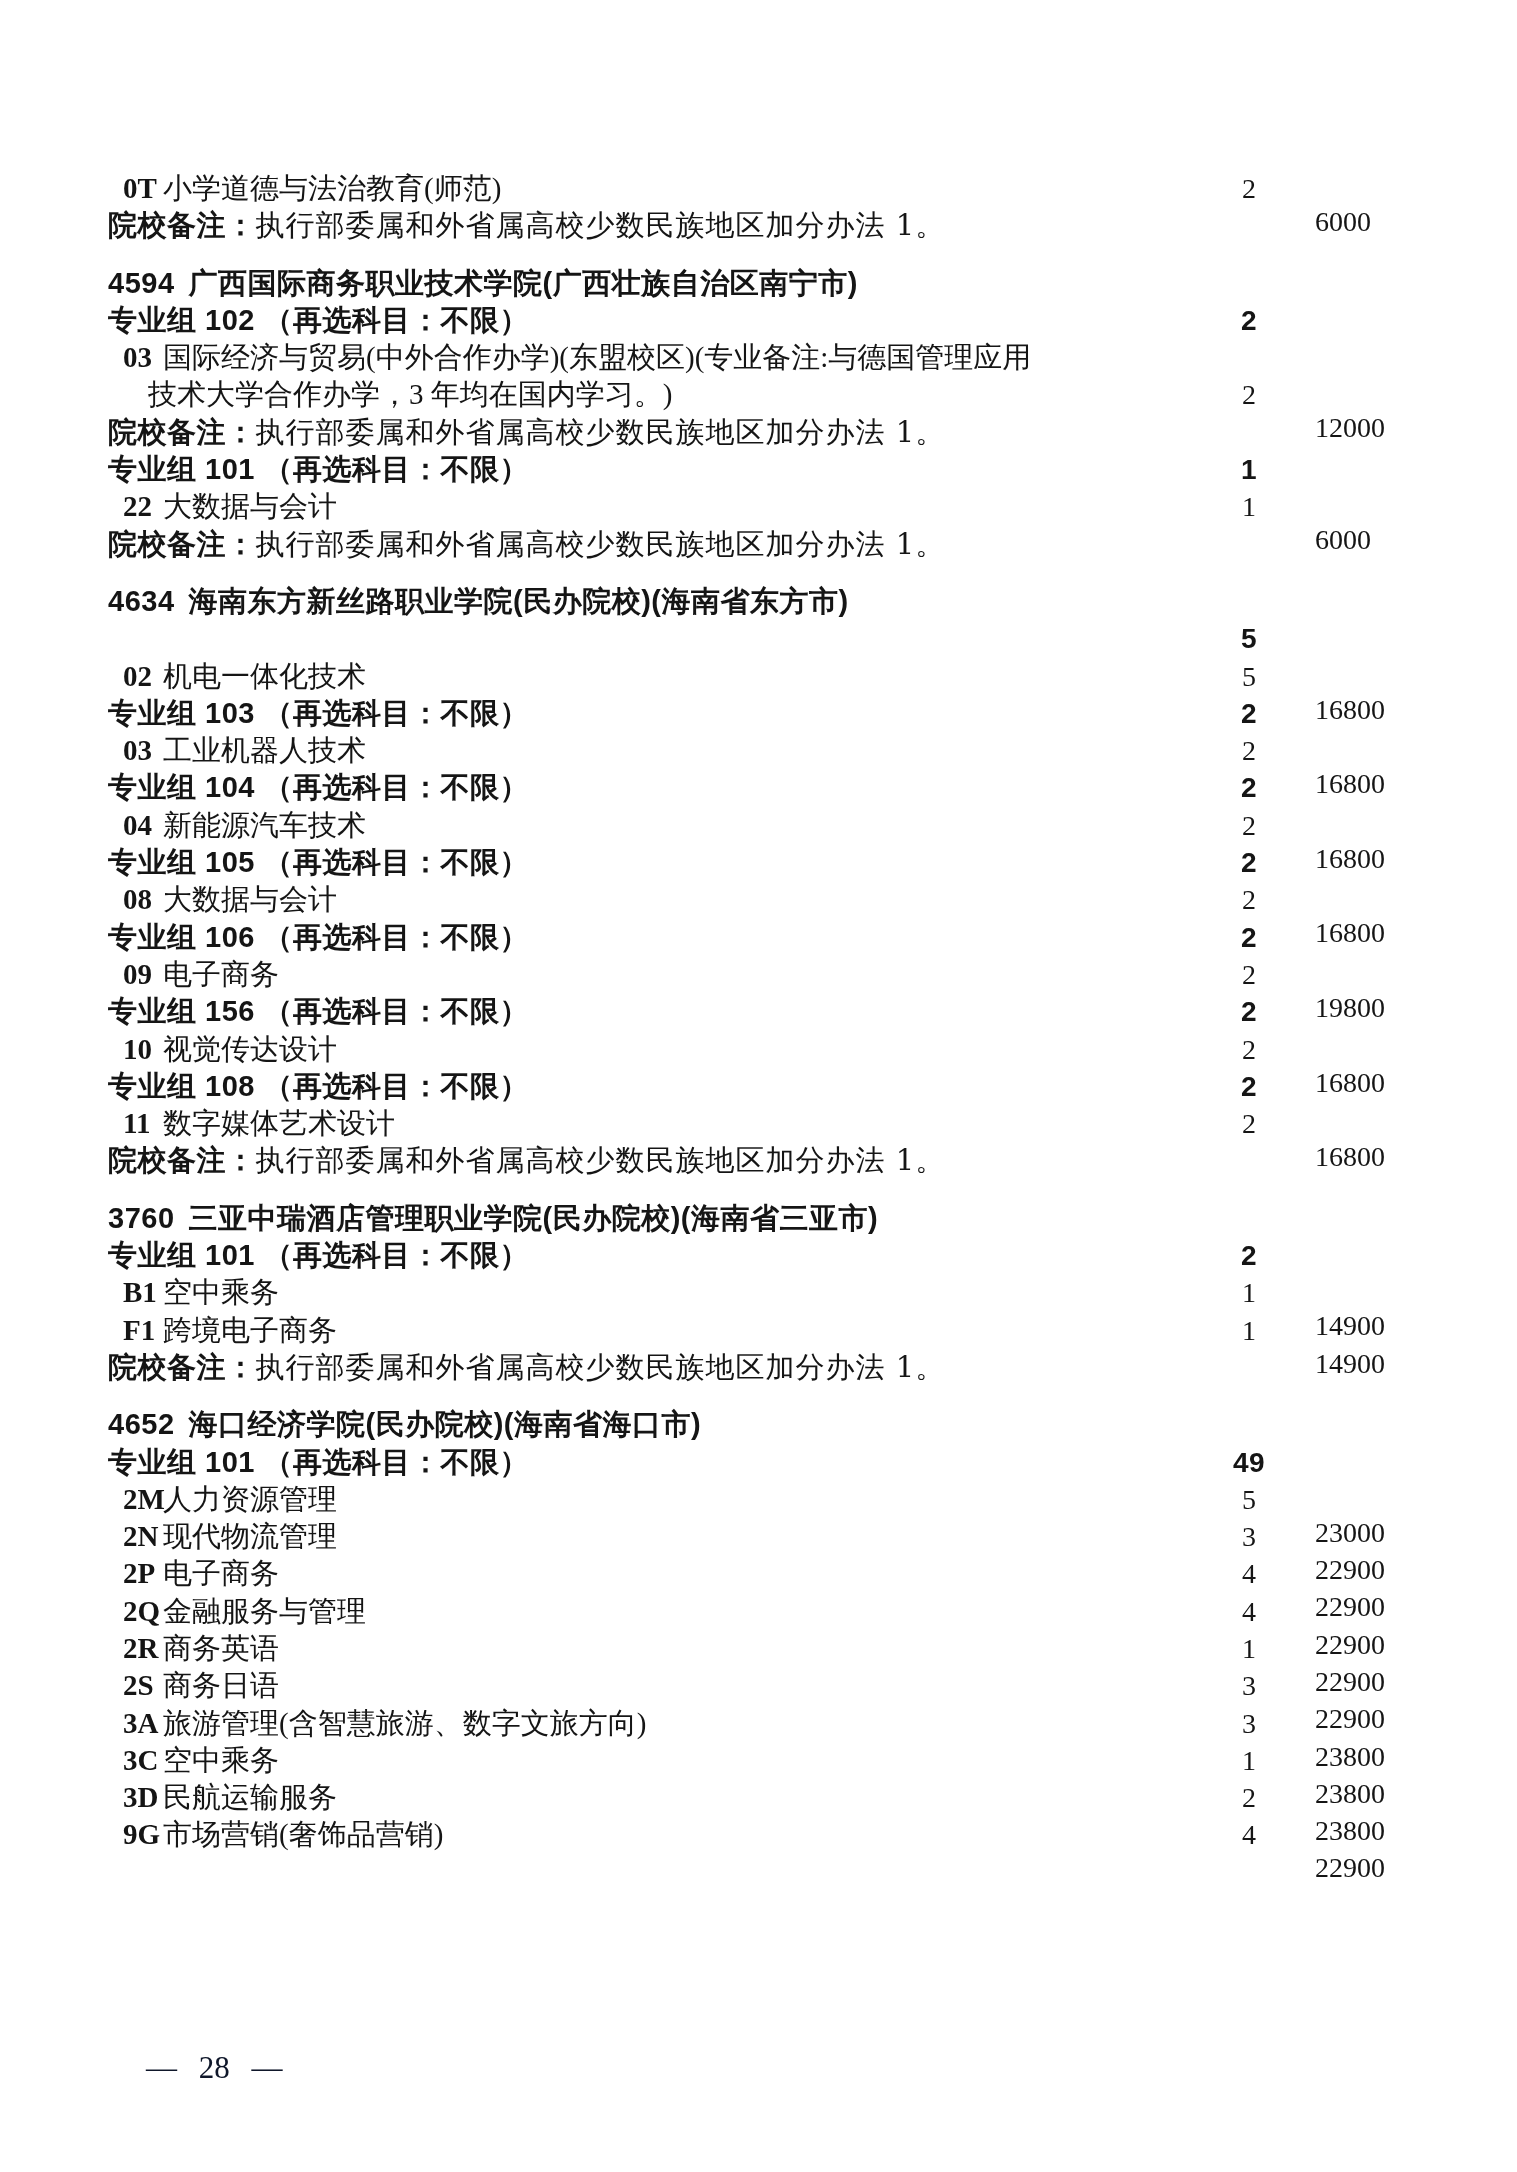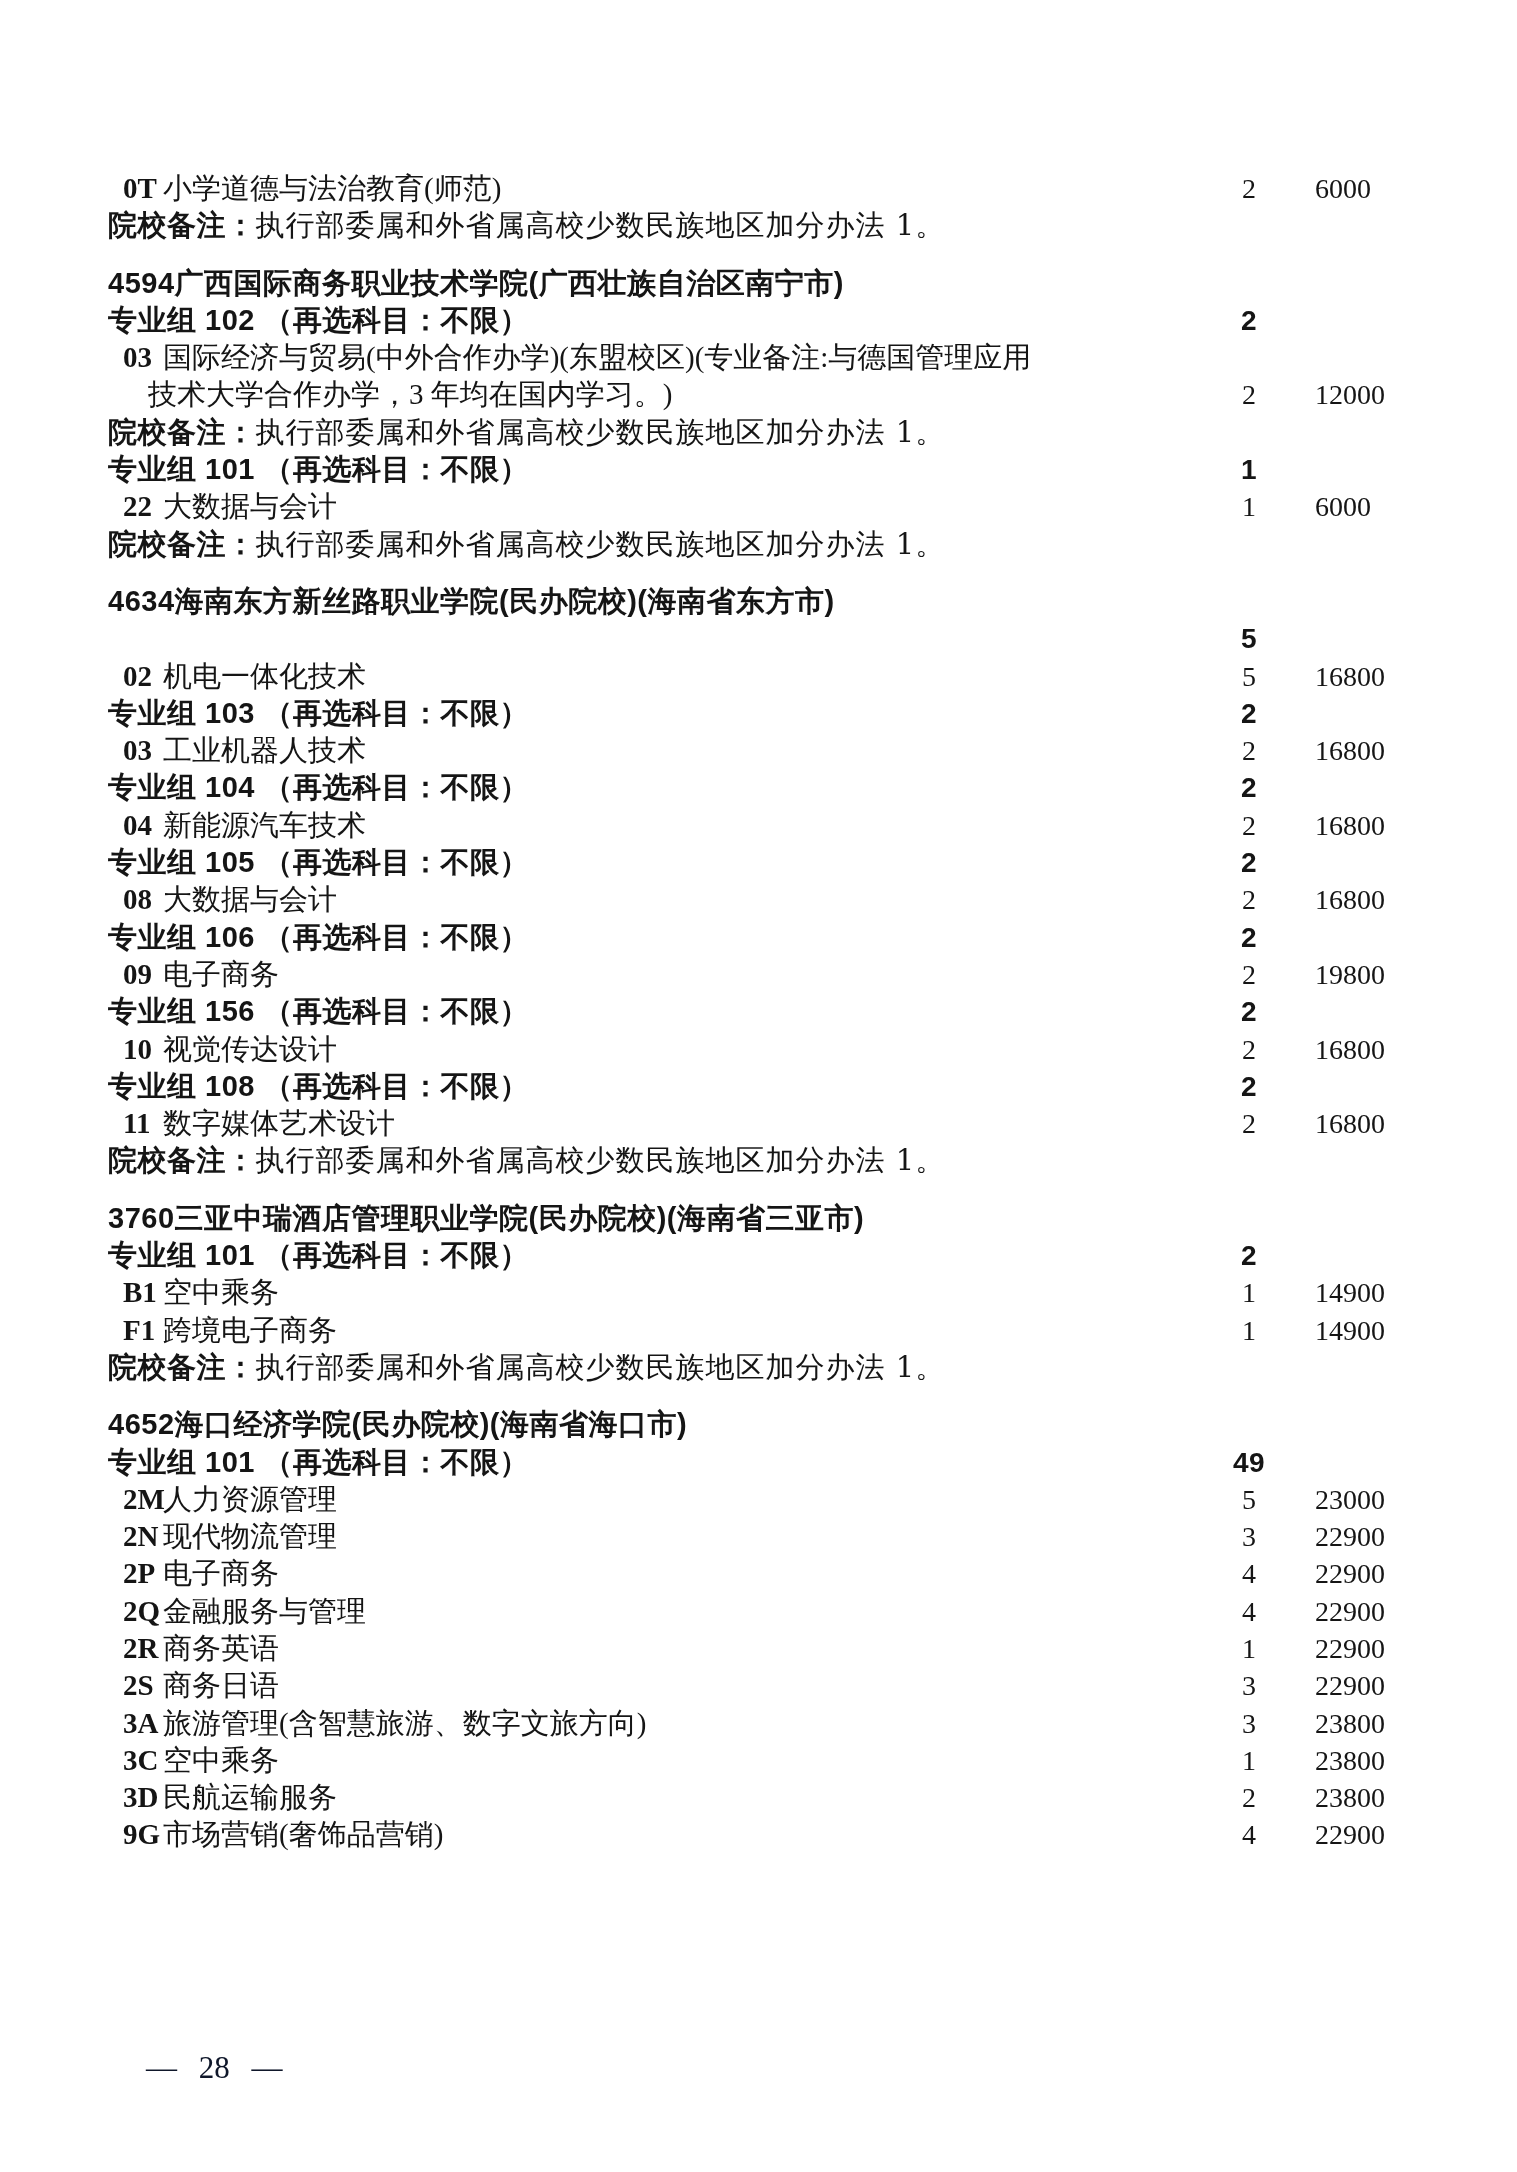--- a/index.html
+++ b/index.html
@@ -22,21 +22,21 @@
     font-size:29px;
     white-space:nowrap;
   }
   
   .school{
     font-family:"Liberation Sans","DejaVu Sans",sans-serif;
     font-weight:700;
     margin-top:20px;
     letter-spacing:0.5px;
   }
-  .school .school-code{}
+  .school .school-code{margin-right:14px;}
   .group{
     font-family:"Liberation Sans","DejaVu Sans",sans-serif;
     font-weight:700;
     letter-spacing:0.5px;
   }
   
   .major{padding-left:15px;}
   .major .code{
     display:inline-block;
     width:40px;
@@ -46,20 +46,21 @@
   .major.cont{padding-left:40px;}
   
   .count{
     position:absolute;
     left:1114px;width:54px;
     text-align:center;
   }
   .fee{
     position:absolute;
     left:1207px;
+    margin-top:33px;
   }
   .major .count,.major .fee{
     font-family:"Liberation Serif","DejaVu Serif",serif;
     font-weight:400;
     font-size:28px;
   }
   .group .count{font-size:28px;}
   
   .remark .remark-label{
     font-family:"Liberation Sans","DejaVu Sans",sans-serif;

